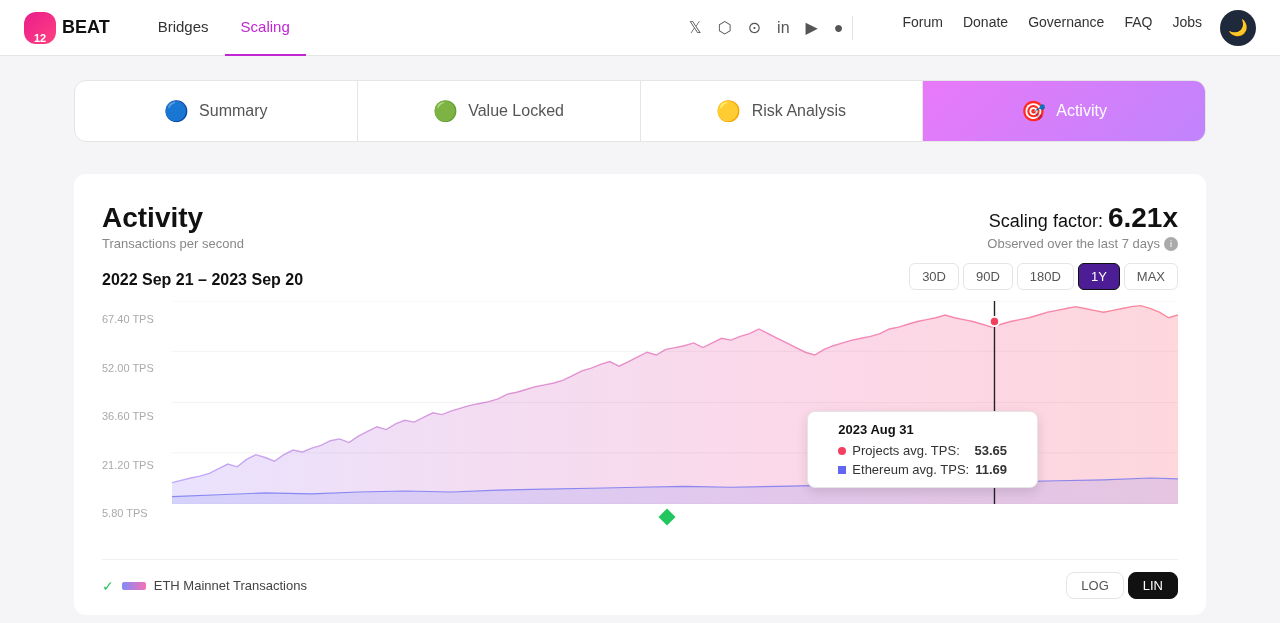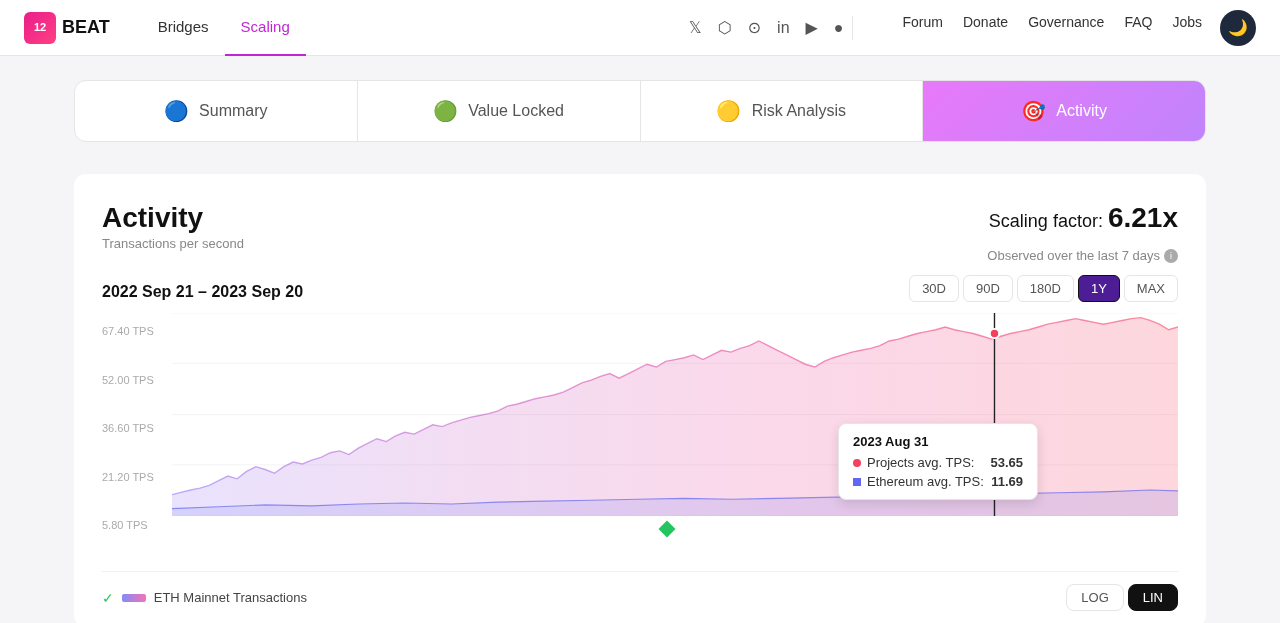--- a/index.html
+++ b/index.html
@@ -16,22 +16,22 @@
       position: sticky; top: 0; z-index: 100;
     }
     .nav-logo {
       display: flex; align-items: center; gap: 6px;
       font-weight: 700; font-size: 18px; color: #111;
       margin-right: 32px;
     }
     .logo-icon {
       width: 32px; height: 32px;
       background: linear-gradient(135deg, #e91e8c, #ff4081);
-      border-radius: 6px;
-      display: flex; align-items: center; justify-content: center;
+      border-radius: 12px;
+      display: flex; align-items: flex-end; justify-content: center;
       color: white; font-size: 11px; font-weight: 900; line-height: 1;
     }
     .nav-links { display: flex; gap: 0; }
     .nav-link {
       padding: 0 16px; height: 56px;
       display: flex; align-items: center;
       font-size: 15px; color: #333; text-decoration: none;
       cursor: pointer; border-bottom: 2px solid transparent;
     }
     .nav-link.active { color: #c026d3; border-bottom-color: #c026d3; font-weight: 500; }
@@ -76,21 +76,21 @@
 
     
     .chart-section { background: white; border-radius: 12px; padding: 28px 28px 0; }
 
     .chart-header { display: flex; justify-content: space-between; align-items: flex-start; margin-bottom: 8px; }
     .chart-title { font-size: 28px; font-weight: 700; color: #111; }
     .chart-subtitle { font-size: 13px; color: #888; margin-top: 2px; }
     .scaling-info { text-align: right; }
     .scaling-label { font-size: 18px; color: #111; }
     .scaling-value { font-size: 28px; font-weight: 700; color: #111; }
-    .scaling-note { font-size: 13px; color: #888; margin-top: 14px; display: flex; align-items: center; gap: 4px; justify-content: flex-end; }
+    .scaling-note { font-size: 13px; color: #888; margin-top: 2px; display: flex; align-items: center; gap: 4px; justify-content: flex-end; }
     .info-icon { width: 14px; height: 14px; border-radius: 50%; background: #aaa; color: white; font-size: 9px; display: inline-flex; align-items: center; justify-content: center; }
 
     .date-range { font-size: 16px; font-weight: 600; color: #111; margin: 12px 0 4px; text-align: right; }
 
     .period-btns { display: flex; gap: 4px; }
     .period-btn {
       padding: 5px 12px; border-radius: 6px;
       border: 1px solid #e5e5e5; background: white;
       font-size: 13px; color: #555; cursor: pointer;
     }
@@ -105,21 +105,21 @@
 
     svg.chart-svg { position: absolute; left: 70px; top: 0; right: 0; bottom: 32px; }
 
     
     .tooltip {
       position: absolute;
       right: 140px; top: 110px;
       background: white;
       border: 1px solid #e5e5e5;
       border-radius: 8px;
-      padding: 10px 14px;
+      padding: 10px 30px;
       font-size: 13px;
       box-shadow: 0 4px 12px rgba(0,0,0,0.12);
       z-index: 10;
       min-width: 200px;
     }
     .tooltip-date { font-weight: 600; margin-bottom: 6px; color: #111; }
     .tooltip-row { display: flex; align-items: center; gap: 6px; margin-top: 4px; color: #333; }
     .dot { width: 8px; height: 8px; border-radius: 50%; }
     .square { width: 8px; height: 8px; }
     .tooltip-key { flex: 1; }

